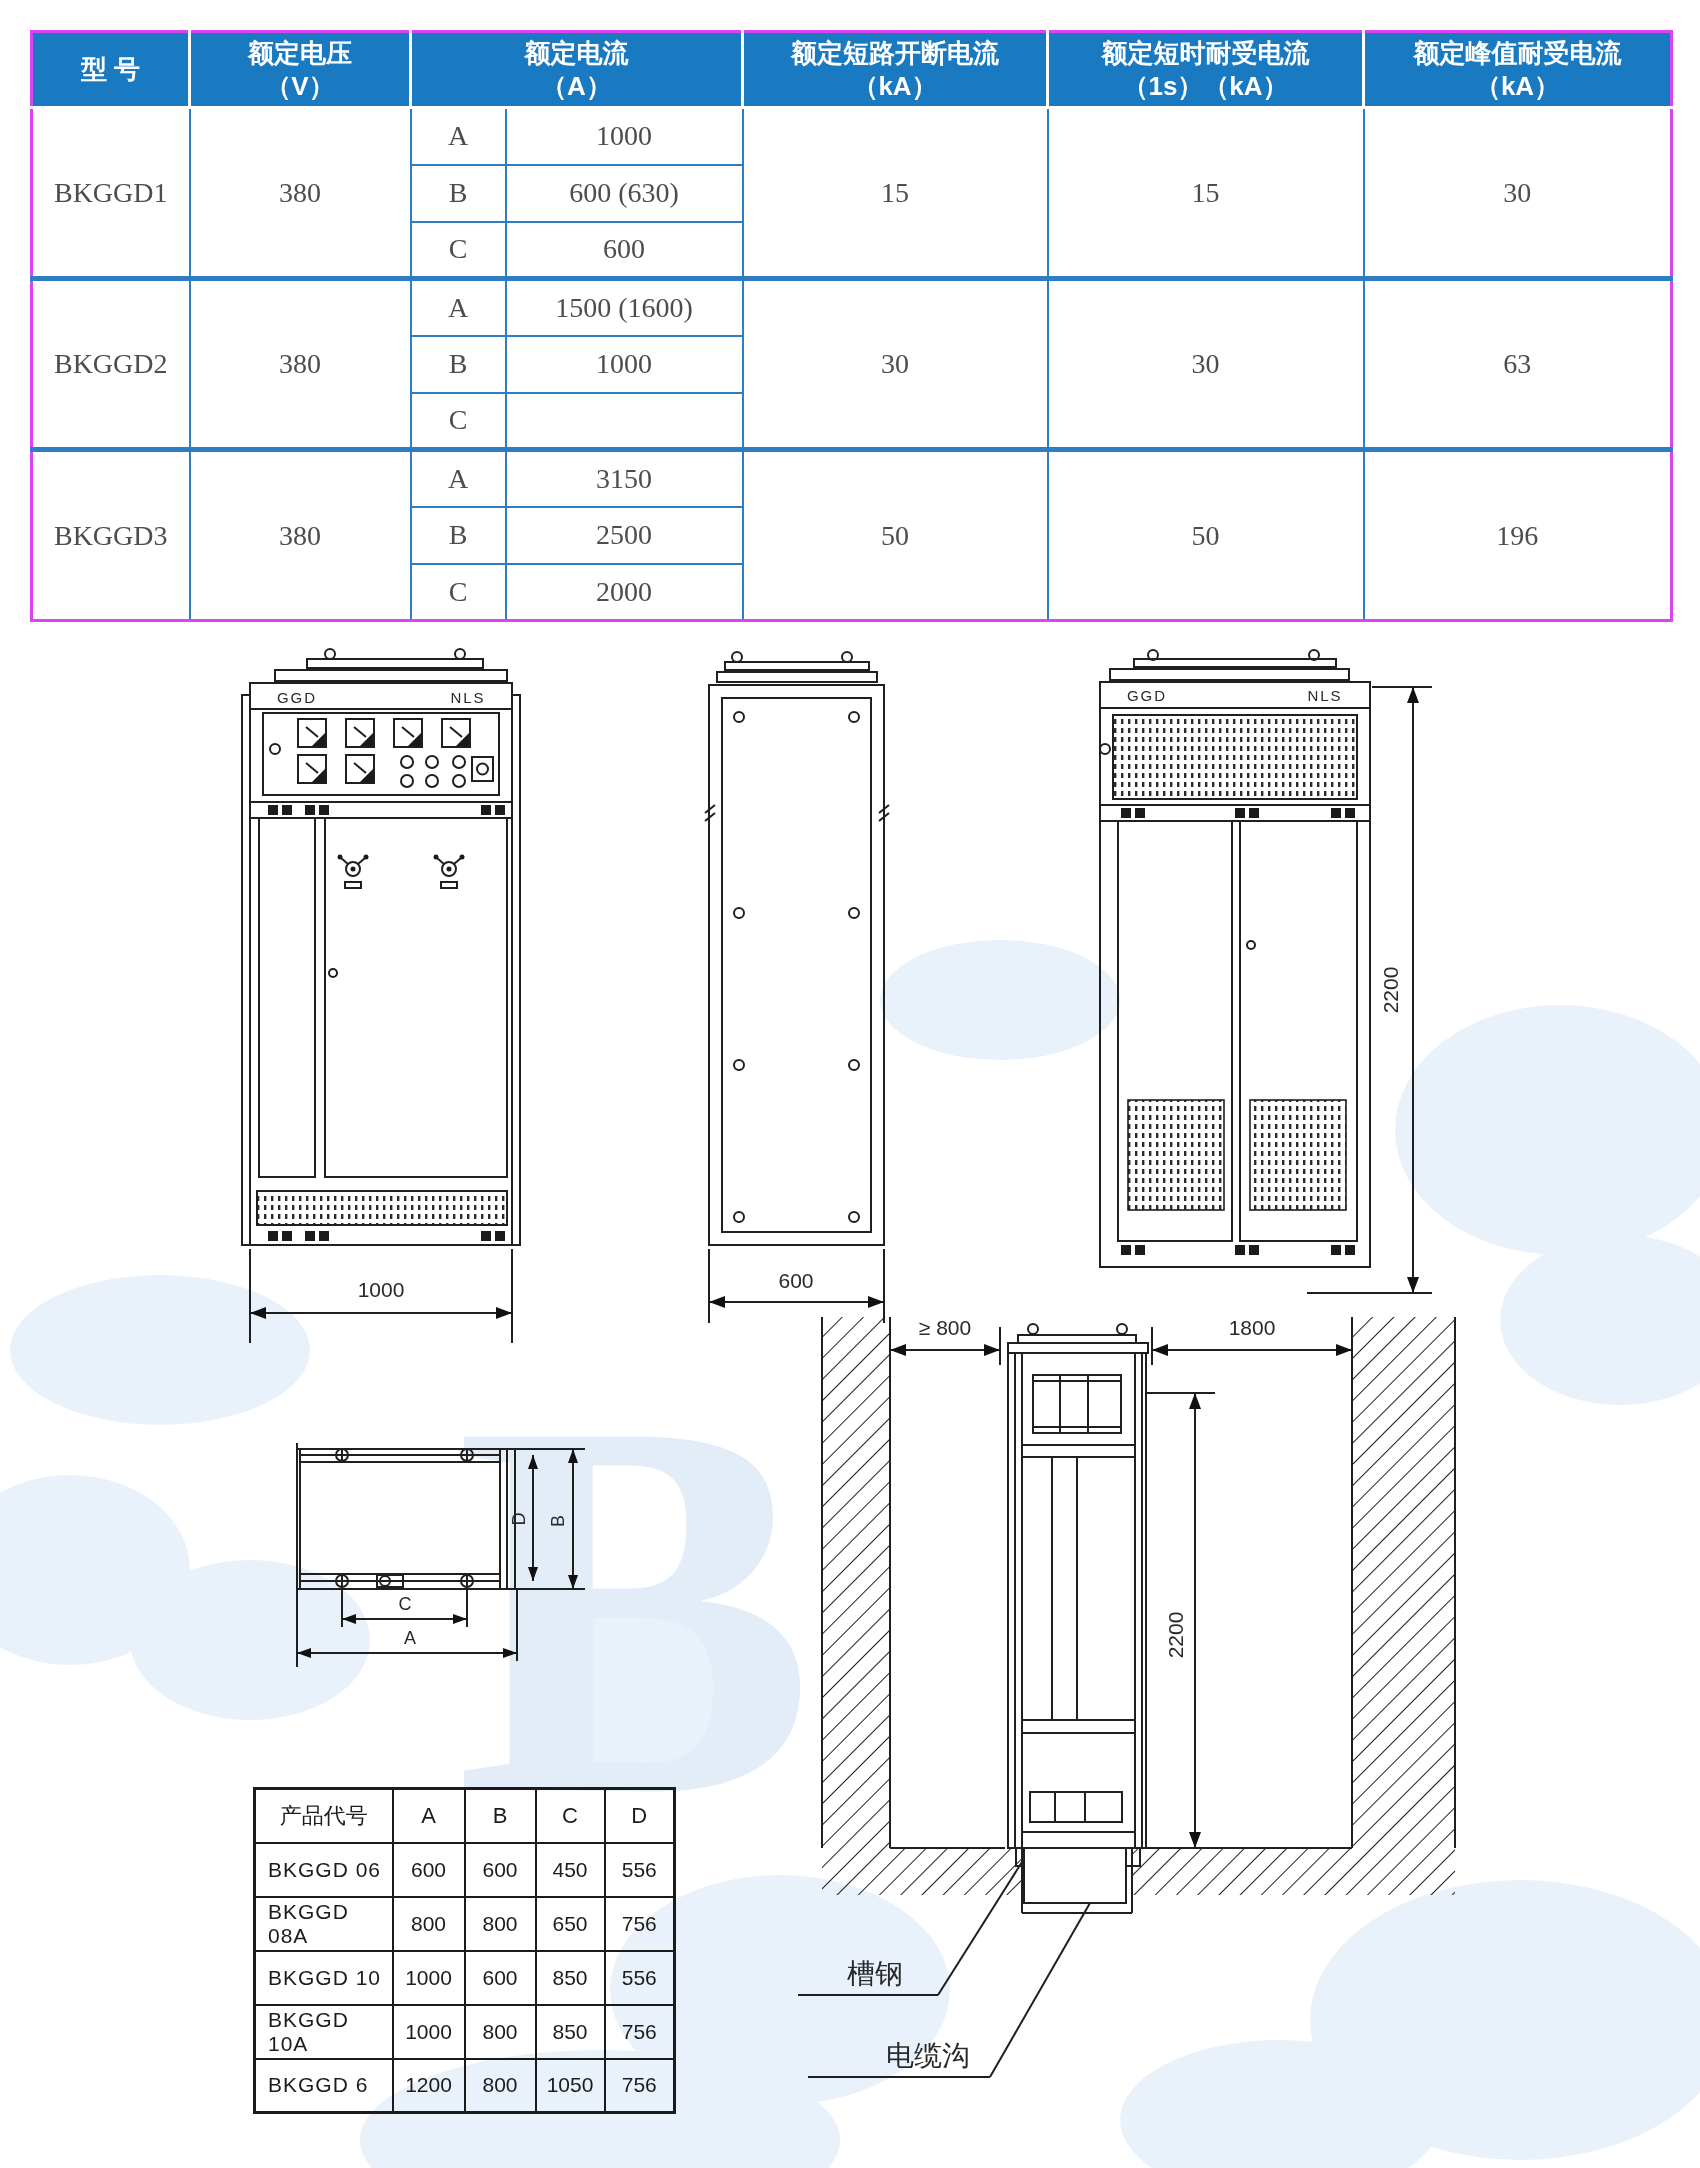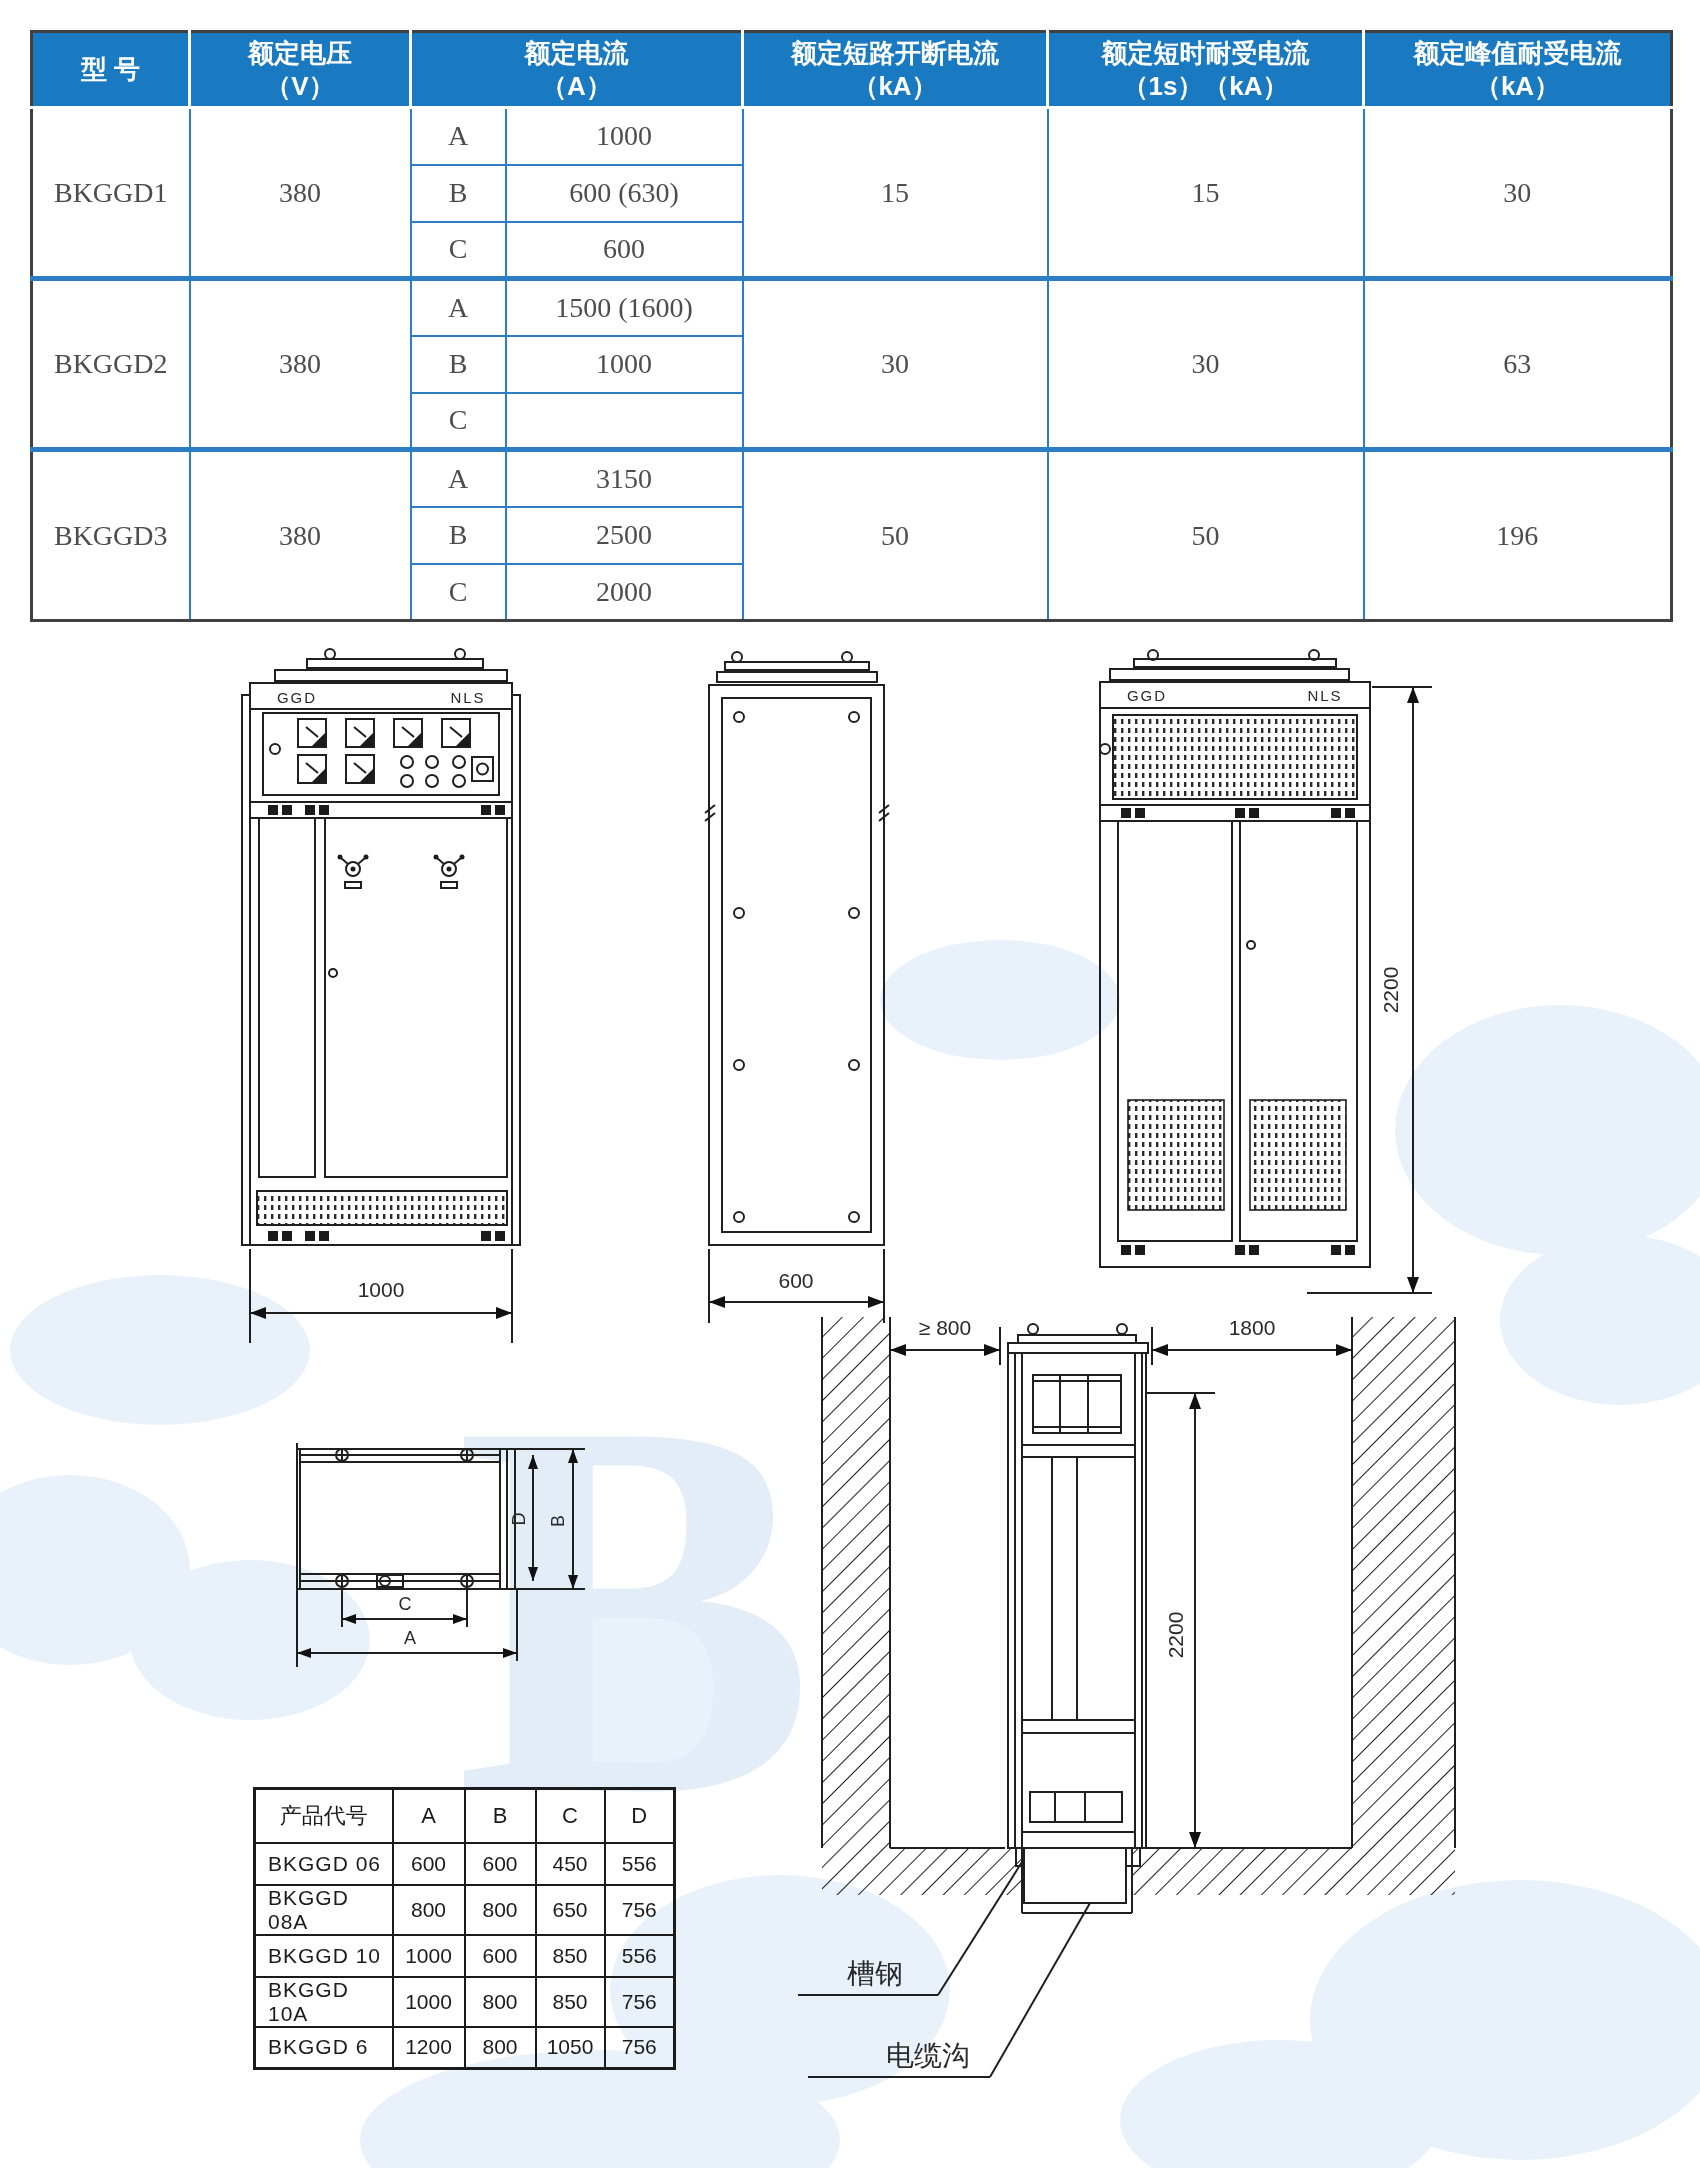--- a/index.html
+++ b/index.html
@@ -2,40 +2,40 @@
 <html><head>
 <meta charset="utf-8">
 <style>
   html,body{margin:0;padding:0;background:#fff;}
   .page{position:relative;width:1700px;height:2168px;background:#ffffff;overflow:hidden;
         font-family:"Liberation Sans",sans-serif;}
   .layer{position:absolute;left:0;top:0;}
 
   
   .spec-table{position:absolute;left:30px;top:30px;width:1640px;border-collapse:collapse;
-              table-layout:fixed;border:3px solid #404040;background:#a16207;}
+              table-layout:fixed;border:3px solid #d946ef;background:#a16207;}
   .spec-table thead tr{height:76px;}
   .spec-table tbody tr{height:57px;}
   .spec-table th{background:#1979c1;color:#ffffff;font-size:26px;font-weight:bold;
                  line-height:1.25;white-space:pre-line;border:3px solid #ffffff;
                  border-top:none;padding:2px;}
   .spec-table th:first-child{border-left:none;}
   .spec-table th:last-child{border-right:none;}
   .spec-table td{border:2.5px solid #2d7dc4;text-align:center;vertical-align:middle;
                  font-family:"Liberation Serif",serif;font-size:28px;color:#4d4d4d;
                  padding:0;background:#fff;}
   .spec-table tr.group-start td{border-top:5px solid #2d7dc4;}
 
   
   .dim-table{position:absolute;left:253px;top:1787px;border-collapse:collapse;
              table-layout:fixed;border:3px solid #1b1b1b;}
   .dim-table th,.dim-table td{border:2.5px solid #1b1b1b;text-align:center;
              vertical-align:middle;font-size:21px;color:#1c1c1c;padding:0 3px;}
   .dim-table thead tr{height:54px;}
-  .dim-table tbody tr{height:42px;}
+  .dim-table tbody tr{height:54px;}
   .dim-table th{font-weight:normal;font-size:22px;}
   .dim-table td.code{text-align:left;padding-left:12px;letter-spacing:1px;}
 
   
   svg.draw{position:absolute;}
   svg.draw line,svg.draw rect.o,svg.draw circle.o,svg.draw path.o,svg.draw polyline.o
     {stroke:#1f1f1f;stroke-width:2;fill:none;}
   svg.draw text{font-family:"Liberation Sans",sans-serif;fill:#2a2a2a;}
   .dimtxt{font-size:21px;}
   .lbltxt{font-size:15px;letter-spacing:2px;fill:#1f1f1f;}

